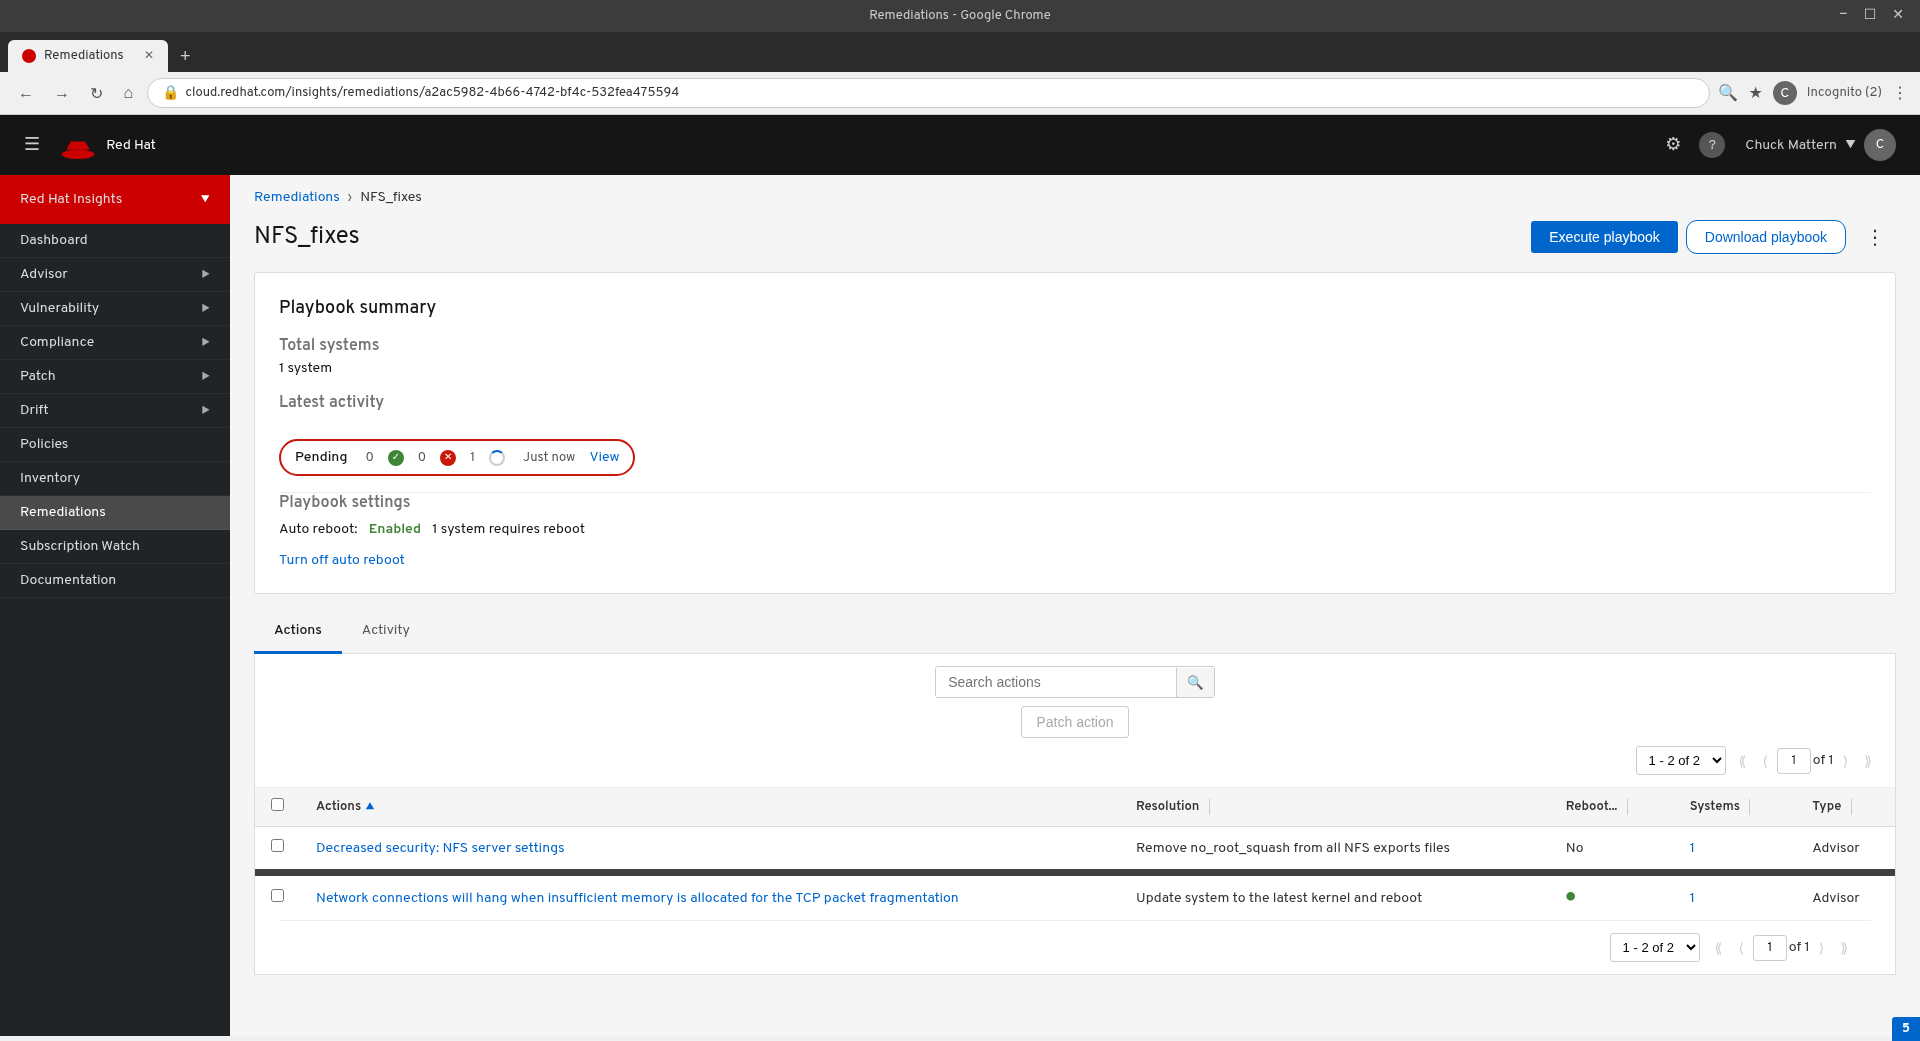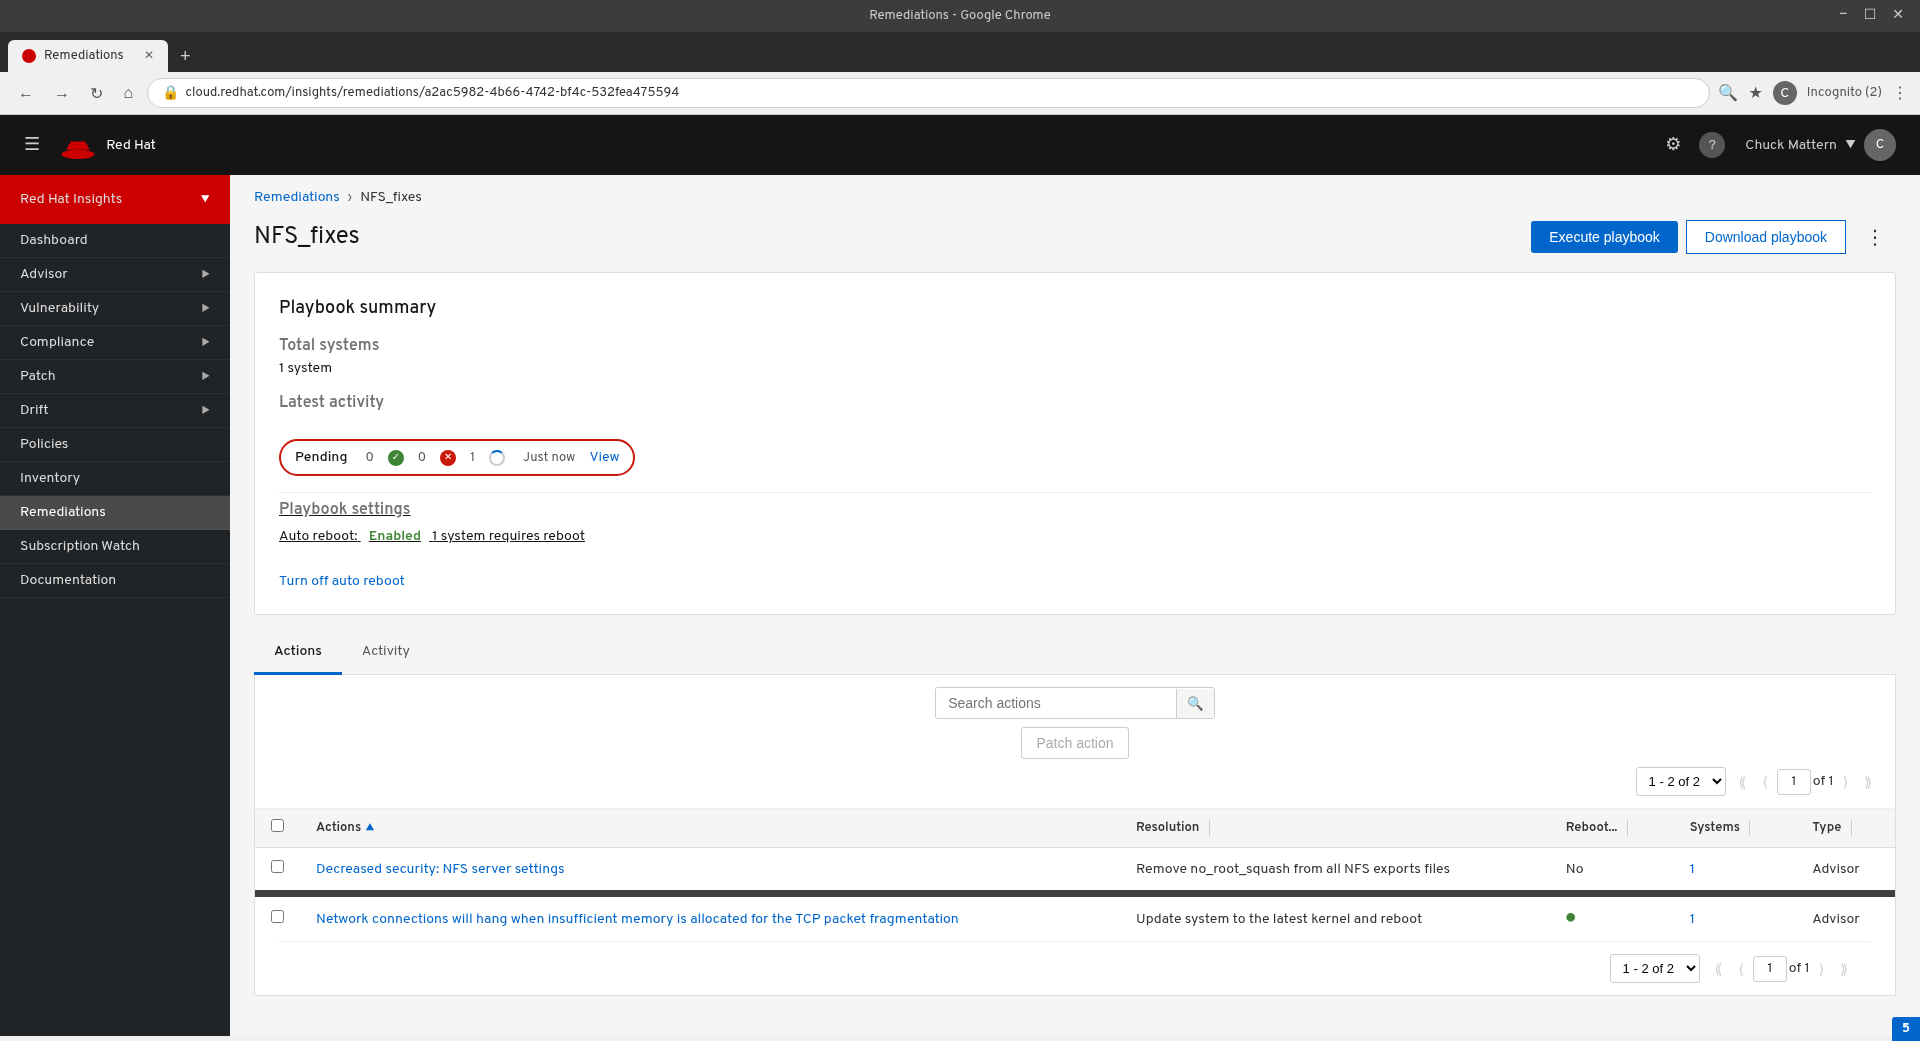--- a/index.html
+++ b/index.html
@@ -47,44 +47,44 @@
     .breadcrumb { padding: 14px 24px 0; font-size: 14px; color: #06c; display: flex; align-items: center; gap: 8px; }
     .breadcrumb a { color: #06c; text-decoration: none; cursor: pointer; }
     .breadcrumb-sep { color: #666; }
     .breadcrumb-current { color: #333; }
 
     .page-header { padding: 12px 24px 16px; display: flex; align-items: center; background: #f5f5f5; }
     .page-title { font-size: 24px; font-weight: 400; color: #151515; flex: 1; }
     .page-actions { display: flex; gap: 8px; align-items: center; }
 
     .btn-primary { background: #06c; color: white; border: none; padding: 8px 18px; font-size: 14px; border-radius: 3px; cursor: pointer; font-weight: 500; }
-    .btn-secondary { background: white; color: #06c; border: 1px solid #06c; padding: 8px 18px; font-size: 14px; border-radius: 0; cursor: pointer; font-weight: 500; }
+    .btn-secondary { background: white; color: #06c; border: 1px solid #06c; padding: 8px 18px; font-size: 14px; border-radius: 11px; cursor: pointer; font-weight: 500; }
     .btn-kebab { background: none; border: 1px solid transparent; color: #333; font-size: 20px; cursor: pointer; padding: 6px 10px; border-radius: 3px; }
 
     .content-card { background: white; margin: 0 24px 16px; border-radius: 3px; padding: 24px; border: 1px solid #ddd; }
 
     .summary-section { }
     .summary-title { font-size: 18px; font-weight: 500; margin-bottom: 16px; color: #151515; }
     .summary-label { font-size: 16px; color: #737373; font-weight: 600; margin-bottom: 4px; }
     .summary-value { font-size: 14px; color: #151515; margin-bottom: 16px; }
     .activity-label { color: #151515; font-weight: 500; margin-right: 4px; }
     .activity-count { font-size: 13px; color: #555; }
     .activity-time { color: #555; font-size: 13px; margin-left: 4px; }
     .activity-link { color: #06c; cursor: pointer; text-decoration: none; font-size: 14px; }
 
     .icon-check-circle { display: inline-block; width: 16px; height: 16px; border-radius: 50%; background: #3e8635; color: white; text-align: center; line-height: 16px; font-size: 10px; }
     .icon-x-circle { display: inline-block; width: 16px; height: 16px; border-radius: 50%; background: #c9190b; color: white; text-align: center; line-height: 16px; font-size: 10px; }
     .icon-spinner { display: inline-block; width: 16px; height: 16px; border: 2px solid #ccc; border-top-color: #06c; border-radius: 50%; }
 
     .activity-ellipse { border: 2px solid #c9190b; border-radius: 50px; padding: 8px 14px; display: inline-flex; align-items: center; gap: 14px; margin-top: 20px; }
 
-    .settings-section { margin-top: 16px; border-top: 1px solid #eee; padding-top: 7px; text-decoration: underline; }
+    .settings-section { margin-top: 16px; border-top: 1px solid #eee; padding-top: 0; }
     .settings-row { font-size: 14px; color: #151515; margin-bottom: 6px; }
     .settings-row .enabled { color: #3e8635; font-weight: 600; }
-    .settings-link { color: #06c; cursor: pointer; text-decoration: none; font-size: 14px; margin-top: 22px; display: inline-block; text-align: center; }
+    .settings-link { color: #06c; cursor: pointer; text-decoration: none; font-size: 14px; margin-top: 8px; display: inline-block; text-align: center; }
 
     
     .tabs-container { margin: 0 24px; border-bottom: 1px solid #ddd; }
     .tabs { display: flex; gap: 0; }
     .tab { padding: 12px 20px; cursor: pointer; font-size: 14px; color: #555; border-bottom: 3px solid transparent; margin-bottom: -1px; }
     .tab.active { color: #151515; border-bottom-color: #06c; font-weight: 500; }
 
     
     .table-section { background: white; margin: 0 24px; border: 1px solid #ddd; border-top: none; }
     .table-toolbar { display: flex; align-items: center; gap: 8px; padding: 12px 16px; border-bottom: 1px solid #eee; flex-direction: column; }

